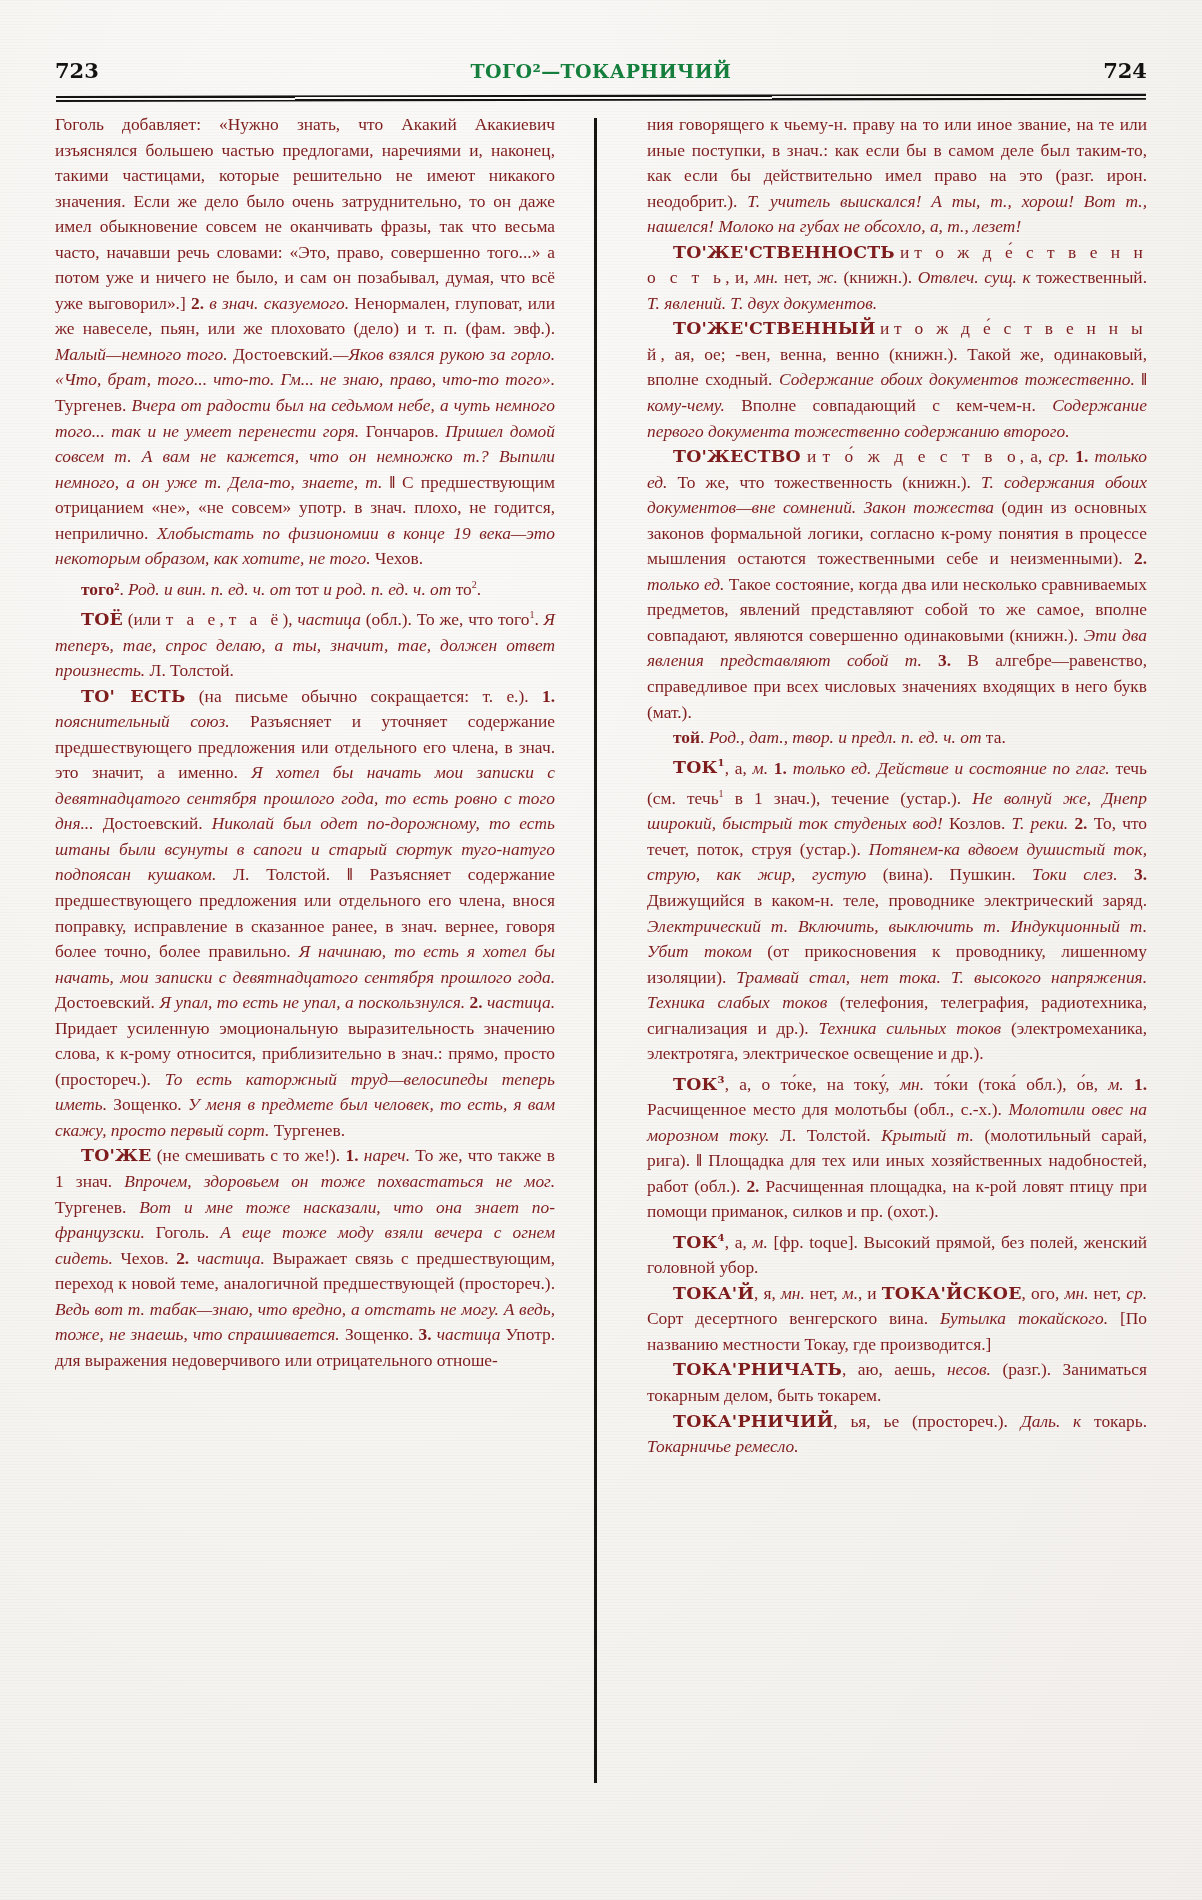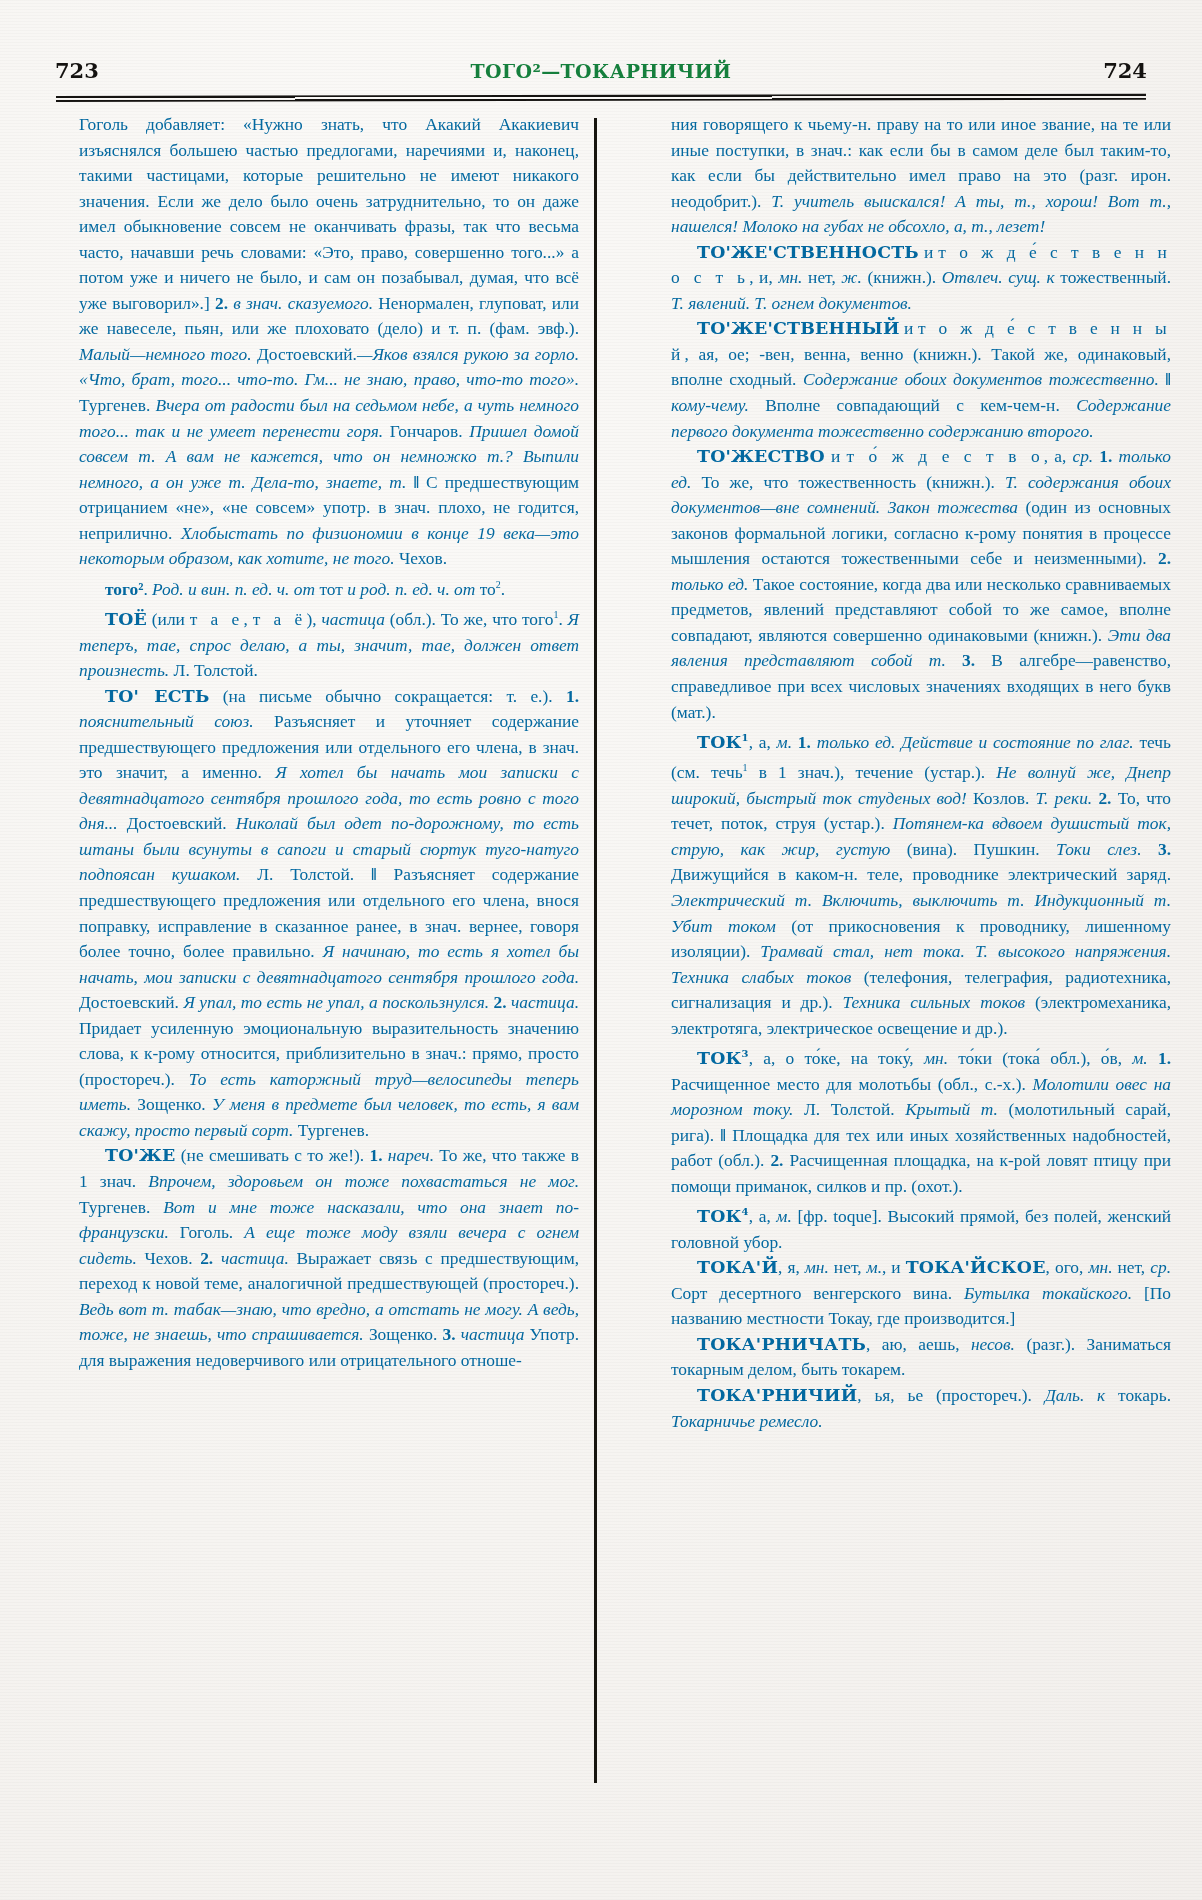--- a/index.html
+++ b/index.html
@@ -86,26 +86,25 @@
     top: 112px;
     width: 1092px;
     height: 1700px;
   }
   .col {
     position: absolute;
     top: 0;
     width: 500px;
     font-size: 17.4px;
     line-height: 25.55px;
-    color: #0369a1;
+    color: #7f1d1d;
     text-align: justify;
     text-justify: inter-word;
     -webkit-hyphens: none;
     hyphens: none;
-    margin-left: 24px;
   }
   .col.left  { left: 0px; }
   .col.right { left: 592px; }
 
   
   .entry {
     margin: 0;
     padding: 0;
     text-indent: 26px;
     text-align: justify;
@@ -159,23 +158,24 @@
   <div class="cols">
     <div class="col left" id="col-left">
         <p class="entry flush">Гоголь добавляет: «Нужно знать, что Акакий Акакиевич изъяснялся большею частью предлогами, наречиями и, наконец, такими частицами, которые решительно не имеют никакого значения. Если же дело было очень затруднительно, то он даже имел обыкновение совсем не оканчивать фразы, так что весьма часто, начавши речь словами: «Это, право, совершенно того...» а потом уже и ничего не было, и сам он позабывал, думая, что всё уже выговорил».] <span class="b">2.</span> <span class="i">в знач. сказуемого.</span> Ненормален, глуповат, или же навеселе, пьян, или же плоховато (дело) и т. п. (фам. эвф.). <span class="i">Малый—немного того.</span> Достоевский.<span class="i">—Яков взялся рукою за горло. «Что, брат, того... что-то. Гм... не знаю, право, что-то того».</span> Тургенев. <span class="i">Вчера от радости был на седьмом небе, а чуть немного того... так и не умеет перенести горя.</span> Гончаров. <span class="i">Пришел домой совсем т. А вам не кажется, что он немножко т.? Выпили немного, а он уже т. Дела-то, знаете, т.</span> <span class="par">‖</span> С предшествующим отрицанием «не», «не совсем» употр. в знач. плохо, не годится, неприлично. <span class="i">Хлобыстать по физиономии в конце 19 века—это некоторым образом, как хотите, не того.</span> Чехов.</p>
         <p class="entry"><span class="small-hw">того²</span>. <span class="i">Род. и вин. п. ед. ч. от</span> тот <span class="i">и род. п. ед. ч. от</span> то<sup>2</sup>.</p>
         <p class="entry"><span class="hw">ТОЁ</span> (или <span class="sp">т а е</span>, <span class="sp">т а ё</span>), <span class="i">частица</span> (обл.). То же, что того<sup>1</sup>. <span class="i">Я теперъ, тае, спрос делаю, а ты, значит, тае, должен ответ произнесть.</span> Л. Толстой.</p>
         <p class="entry"><span class="hw">ТО' ЕСТЬ</span> (на письме обычно сокращается: т. е.). <span class="b">1.</span> <span class="i">пояснительный союз.</span> Разъясняет и уточняет содержание предшествующего предложения или отдельного его члена, в знач. это значит, а именно. <span class="i">Я хотел бы начать мои записки с девятнадцатого сентября прошлого года, то есть ровно с того дня...</span> Достоевский. <span class="i">Николай был одет по-дорожному, то есть штаны были всунуты в сапоги и старый сюртук туго-натуго подпоясан кушаком.</span> Л. Толстой. <span class="par">‖</span> Разъясняет содержание предшествующего предложения или отдельного его члена, внося поправку, исправление в сказанное ранее, в знач. вернее, говоря более точно, более правильно. <span class="i">Я начинаю, то есть я хотел бы начать, мои записки с девятнадцатого сентября прошлого года.</span> Достоевский. <span class="i">Я упал, то есть не упал, а поскользнулся.</span> <span class="b">2.</span> <span class="i">частица.</span> Придает усиленную эмоциональную выразительность значению слова, к к-рому относится, приблизительно в знач.: прямо, просто (простореч.). <span class="i">То есть каторжный труд—велосипеды теперь иметь.</span> Зощенко. <span class="i">У меня в предмете был человек, то есть, я вам скажу, просто первый сорт.</span> Тургенев.</p>
         <p class="entry"><span class="hw">ТО'ЖЕ</span> (не смешивать с то же!). <span class="b">1.</span> <span class="i">нареч.</span> То же, что также в 1 знач. <span class="i">Впрочем, здоровьем он тоже похвастаться не мог.</span> Тургенев. <span class="i">Вот и мне тоже насказали, что она знает по-французски.</span> Гоголь. <span class="i">А еще тоже моду взяли вечера с огнем сидеть.</span> Чехов. <span class="b">2.</span> <span class="i">частица.</span> Выражает связь с предшествующим, переход к новой теме, аналогичной предшествующей (простореч.). <span class="i">Ведь вот т. табак—знаю, что вредно, а отстать не могу. А ведь, тоже, не знаешь, что спрашивается.</span> Зощенко. <span class="b">3.</span> <span class="i">частица</span> Употр. для выражения недоверчивого или отрицательного отноше-</p>
       </div>
     <div class="col right" id="col-right">
         <p class="entry flush">ния говорящего к чьему-н. праву на то или иное звание, на те или иные поступки, в знач.: как если бы в самом деле был таким-то, как если бы действительно имел право на это (разг. ирон. неодобрит.). <span class="i">Т. учитель выискался! А ты, т., хорош! Вот т., нашелся! Молоко на губах не обсохло, а, т., лезет!</span></p>
-        <p class="entry"><span class="hw">ТО'ЖЕ'СТВЕННОСТЬ</span> и <span class="sp">т о ж д е́ с т в е н н о с т ь</span>, и, <span class="i">мн.</span> нет, <span class="i">ж.</span> (книжн.). <span class="i">Отвлеч. сущ. к</span> тожественный. <span class="i">Т. явлений. Т. огнем документов.</span></p>
+        <p class="entry"><span class="hw">ТО'ЖЕ'СТВЕННОСТЬ</span> и <span class="sp">т о ж д е́ с т в е н н о с т ь</span>, и, <span class="i">мн.</span> нет, <span class="i">ж.</span> (книжн.). <span class="i">Отвлеч. сущ. к</span> тожественный. <span class="i">Т. явлений. Т. двух документов.</span></p>
         <p class="entry"><span class="hw">ТО'ЖЕ'СТВЕННЫЙ</span> и <span class="sp">т о ж д е́ с т в е н н ы й</span>, ая, ое; -вен, венна, венно (книжн.). Такой же, одинаковый, вполне сходный. <span class="i">Содержание обоих документов тожественно.</span> <span class="par">‖</span> <span class="i">кому-чему.</span> Вполне совпадающий с кем-чем-н. <span class="i">Содержание первого документа тожественно содержанию второго.</span></p>
         <p class="entry"><span class="hw">ТО'ЖЕСТВО</span> и <span class="sp">т о́ ж д е с т в о</span>, а, <span class="i">ср.</span> <span class="b">1.</span> <span class="i">только ед.</span> То же, что тожественность (книжн.). <span class="i">Т. содержания обоих документов—вне сомнений. Закон тожества</span> (один из основных законов формальной логики, согласно к-рому понятия в процессе мышления остаются тожественными себе и неизменными). <span class="b">2.</span> <span class="i">только ед.</span> Такое состояние, когда два или несколько сравниваемых предметов, явлений представляют собой то же самое, вполне совпадают, являются совершенно одинаковыми (книжн.). <span class="i">Эти два явления представляют собой т.</span> <span class="b">3.</span> В алгебре—равенство, справедливое при всех числовых значениях входящих в него букв (мат.).</p>
+        <p class="entry"><span class="small-hw">той</span>. <span class="i">Род., дат., твор. и предл. п. ед. ч. от</span> та.</p>
         <p class="entry"><span class="hw">ТОК<sup>1</sup></span>, а, <span class="i">м.</span> <span class="b">1.</span> <span class="i">только ед. Действие и состояние по глаг.</span> течь (см. течь<sup>1</sup> в 1 знач.), течение (устар.). <span class="i">Не волнуй же, Днепр широкий, быстрый ток студеных вод!</span> Козлов. <span class="i">Т. реки.</span> <span class="b">2.</span> То, что течет, поток, струя (устар.). <span class="i">Потянем-ка вдвоем душистый ток, струю, как жир, густую</span> (вина). Пушкин. <span class="i">Токи слез.</span> <span class="b">3.</span> Движущийся в каком-н. теле, проводнике электрический заряд. <span class="i">Электрический т. Включить, выключить т. Индукционный т. Убит током</span> (от прикосновения к проводнику, лишенному изоляции). <span class="i">Трамвай стал, нет тока. Т. высокого напряжения. Техника слабых токов</span> (телефония, телеграфия, радиотехника, сигнализация и др.). <span class="i">Техника сильных токов</span> (электромеханика, электротяга, электрическое освещение и др.).</p>
         <p class="entry"><span class="hw">ТОК<sup>3</sup></span>, а, о то́ке, на току́, <span class="i">мн.</span> то́ки (тока́ обл.), о́в, <span class="i">м.</span> <span class="b">1.</span> Расчищенное место для молотьбы (обл., с.-х.). <span class="i">Молотили овес на морозном току.</span> Л. Толстой. <span class="i">Крытый т.</span> (молотильный сарай, рига). <span class="par">‖</span> Площадка для тех или иных хозяйственных надобностей, работ (обл.). <span class="b">2.</span> Расчищенная площадка, на к-рой ловят птицу при помощи приманок, силков и пр. (охот.).</p>
         <p class="entry"><span class="hw">ТОК<sup>4</sup></span>, а, <span class="i">м.</span> [фр. toque]. Высокий прямой, без полей, женский головной убор.</p>
         <p class="entry"><span class="hw">ТОКА'Й</span>, я, <span class="i">мн.</span> нет, <span class="i">м.</span>, и <span class="hw">ТОКА'ЙСКОЕ</span>, ого, <span class="i">мн.</span> нет, <span class="i">ср.</span> Сорт десертного венгерского вина. <span class="i">Бутылка токайского.</span> [По названию местности Токау, где производится.]</p>
         <p class="entry"><span class="hw">ТОКА'РНИЧАТЬ</span>, аю, аешь, <span class="i">несов.</span> (разг.). Заниматься токарным делом, быть токарем.</p>
         <p class="entry"><span class="hw">ТОКА'РНИЧИЙ</span>, ья, ье (простореч.). <span class="i">Даль. к</span> токарь. <span class="i">Токарничье ремесло.</span></p>
       </div>
   </div>
 
   <div class="grain"></div>

